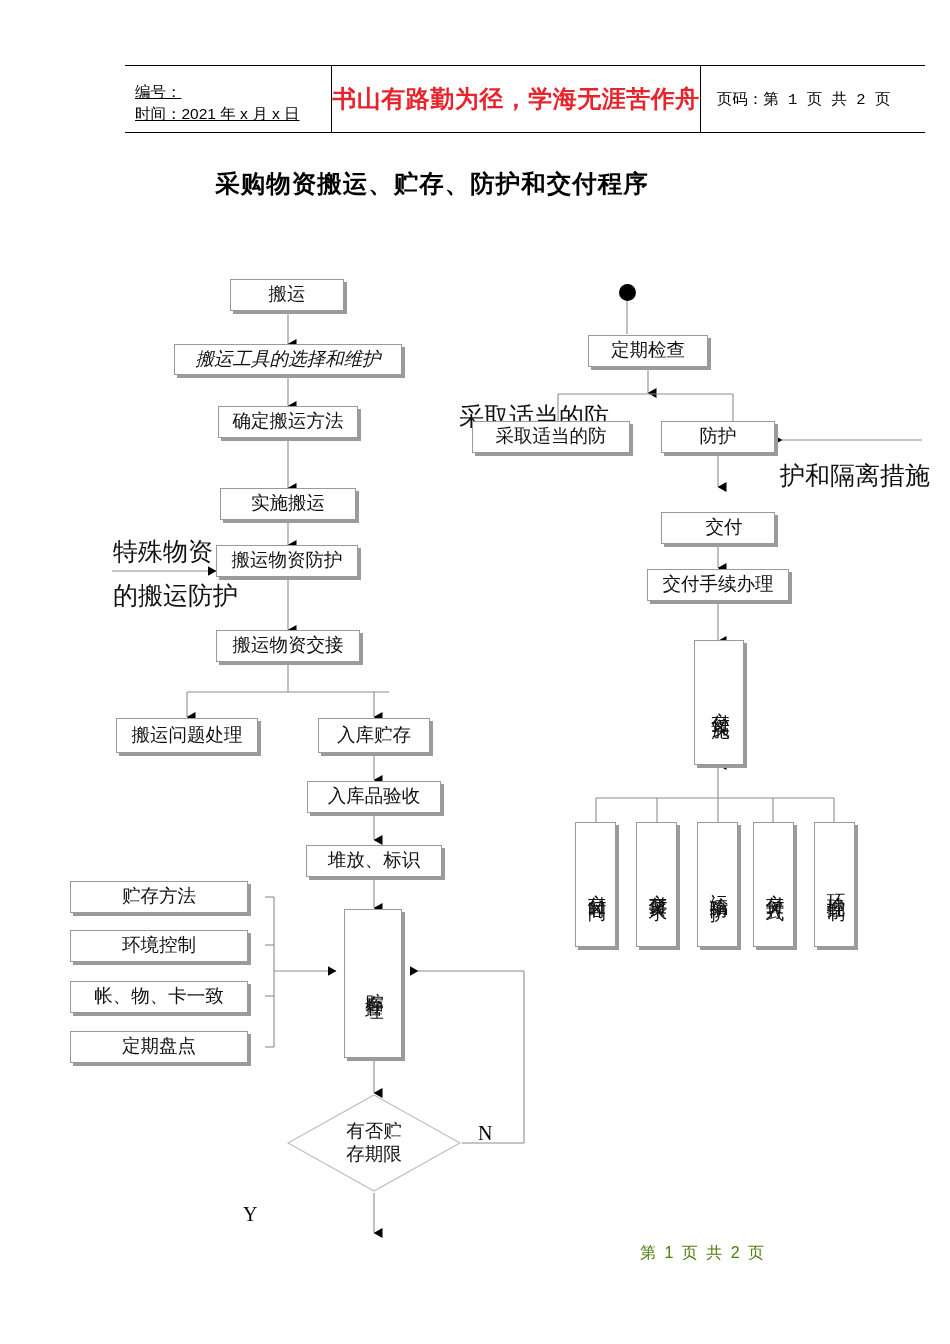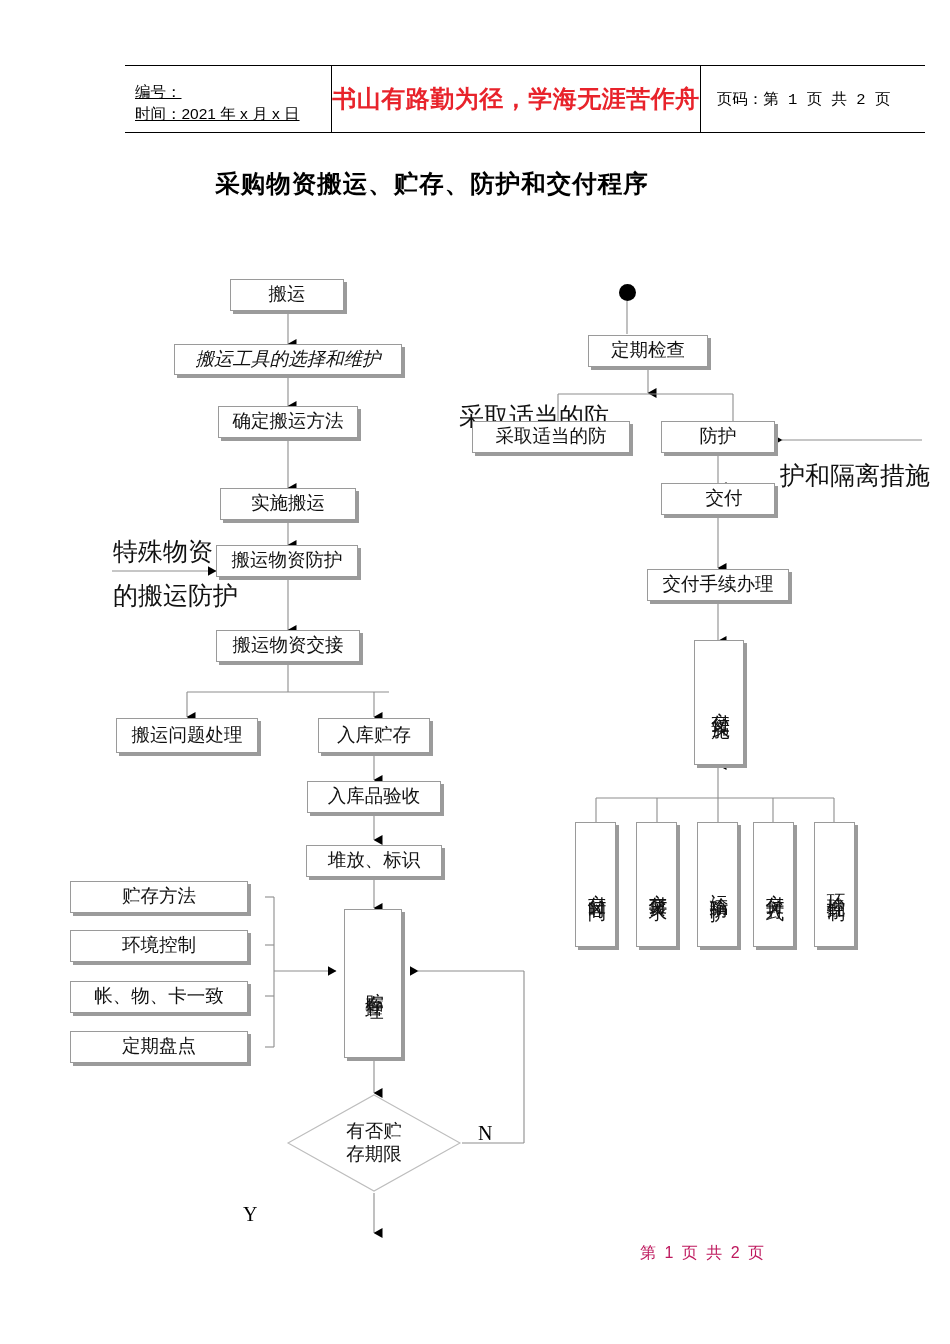--- a/index.html
+++ b/index.html
@@ -157,21 +157,21 @@
     z-index: 3;
   }
 
   
   #doc-footer {
     position: absolute;
     left: 640px; top: 1243px;
     font-family: "Liberation Sans", "DejaVu Sans", sans-serif;
     font-size: 16px;
     letter-spacing: 2px;
-    color: #be185d;
+    color: #4d7c0f;
   }
 </style>
 </head>
 <body>
 
 <div id="header-table">
   <div id="header-cell-left">
     <div class="line">编号：</div>
     <div class="line">时间：2021 年 x 月 x 日</div>
   </div>
@@ -316,21 +316,21 @@
   <span class="flabel" style="left:113px; top:579px;">的搬运防护</span>
 
   <span class="flabel occluded" style="left:459px; top:400px;">采取适当的防</span>
 
   <div class="node" style="left:588px; top:335px; width:120px; height:32px;">定期检查</div>
 
   <div class="node" style="left:472px; top:421px; width:158px; height:32px;">采取适当的防</div>
 
   <div class="node" style="left:661px; top:421px; width:114px; height:32px;">防护</div>
 
-  <div class="node" style="left:661px; top:483px; width:114px; height:32px;padding-left:12px;">交付</div>
+  <div class="node" style="left:661px; top:512px; width:114px; height:32px;padding-left:12px;">交付</div>
 
   <div class="node" style="left:647px; top:569px; width:142px; height:32px;">交付手续办理</div>
 
   <div class="node vertical" style="left:694px; top:640px; width:50px; height:125px;">交付实施</div>
 
   <span class="flabel" style="left:780px; top:459px;">护和隔离措施</span>
 
   <div class="node vertical" style="left:575px; top:822px; width:41px; height:125px;">交付时间</div>
   <div class="node vertical" style="left:636px; top:822px; width:41px; height:125px;">交付要求</div>
   <div class="node vertical" style="left:697px; top:822px; width:41px; height:125px;">运输防护</div>

